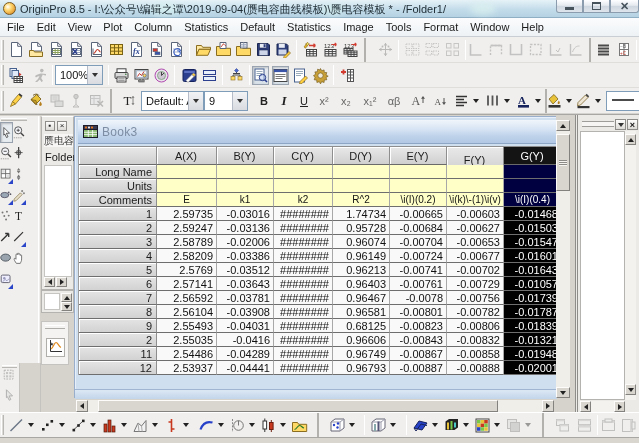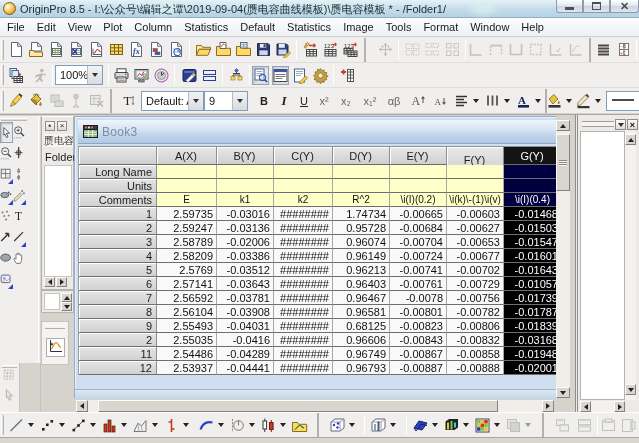--- a/index.html
+++ b/index.html
@@ -1102,21 +1102,21 @@
             <div class="cell num">-0.00823</div>
             <div class="cell num">-0.00806</div>
             <div class="cell num sel">-0.01839</div>
             <div class="cell rowhdr num">2</div>
             <div class="cell num">2.55035</div>
             <div class="cell num">-0.0416</div>
             <div class="cell num">########</div>
             <div class="cell num">0.96606</div>
             <div class="cell num">-0.00843</div>
             <div class="cell num">-0.00832</div>
-            <div class="cell num sel">-0.03168</div>
+            <div class="cell num sel">-0.01321</div>
             <div class="cell rowhdr num">11</div>
             <div class="cell num">2.54486</div>
             <div class="cell num">-0.04289</div>
             <div class="cell num">########</div>
             <div class="cell num">0.96749</div>
             <div class="cell num">-0.00867</div>
             <div class="cell num">-0.00858</div>
             <div class="cell num sel">-0.01948</div>
             <div class="cell rowhdr num">12</div>
             <div class="cell num">2.53937</div>

